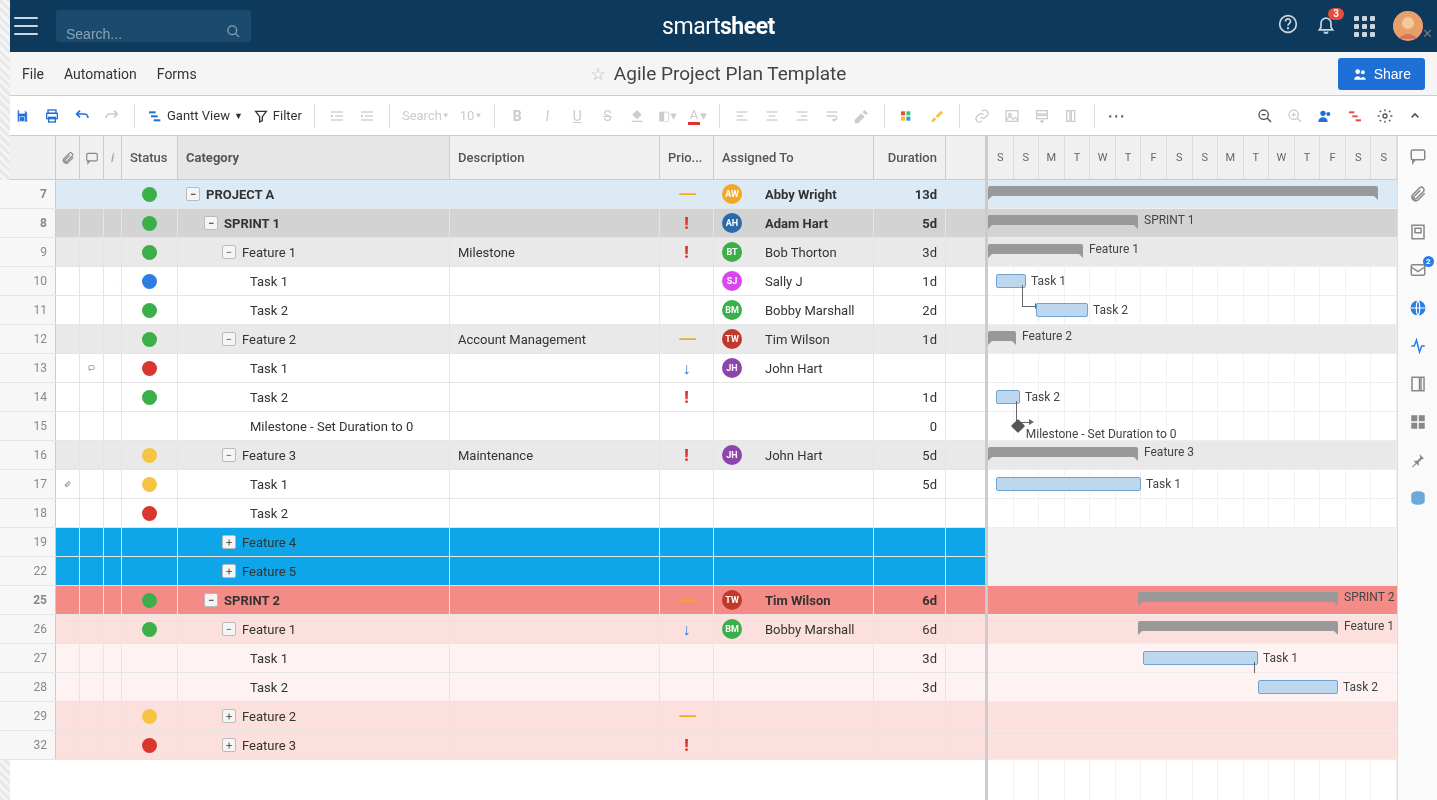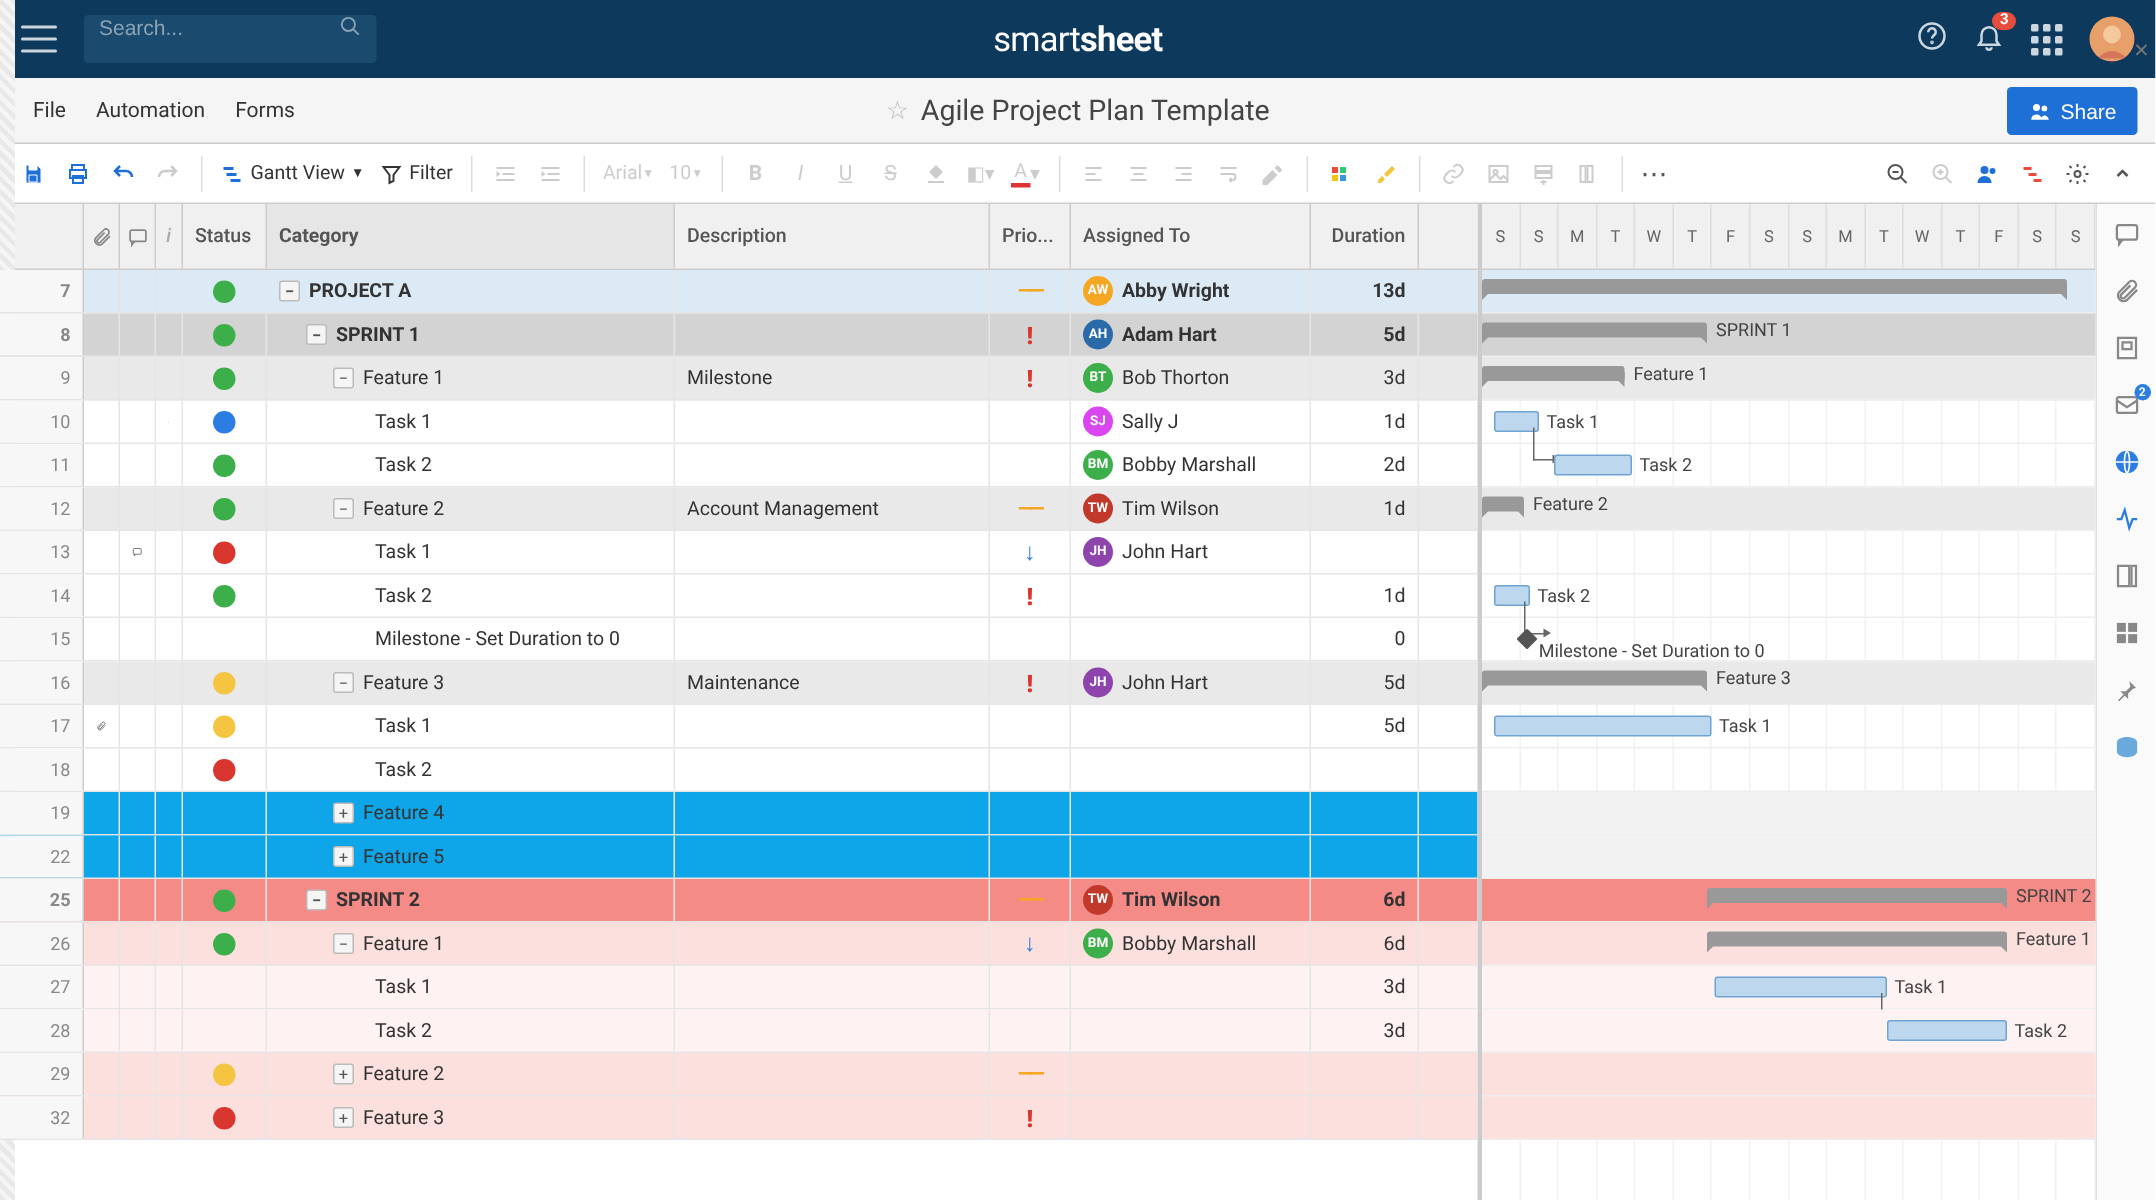--- a/index.html
+++ b/index.html
@@ -1,21 +1,21 @@
 <!DOCTYPE html>
 <html><head>
 <meta charset="utf-8">
 <style>
 *{box-sizing:border-box;margin:0;padding:0}
 html,body{width:1437px;height:800px;font-family:-apple-system,BlinkMacSystemFont,"Segoe UI",Roboto,Arial,sans-serif;font-size:13px;color:#333;overflow:hidden;background:#fff}
 
 .topnav{height:52px;background:#0d3a5c;display:flex;align-items:center;padding:0 14px;color:#fff}
 .hamburger{width:24px;height:18px;display:flex;flex-direction:column;justify-content:space-between;cursor:pointer;margin-right:18px}
 .hamburger span{height:2px;background:#cbd6df;border-radius:1px}
-.searchbox{position:relative;width:195px;height:32px;background:#1a4b6f;border-radius:3px;display:flex;align-items:flex-start;padding:0 10px}
+.searchbox{position:relative;width:195px;height:32px;background:#1a4b6f;border-radius:3px;display:flex;align-items:flex-end;padding:0 10px}
 .searchbox input{background:transparent;border:none;outline:none;color:#fff;width:100%;font-size:14px}
 .searchbox input::placeholder{color:#8aa3b5}
 .searchbox .mag{position:absolute;right:10px;color:#8aa3b5}
 .logo{position:absolute;left:50%;transform:translateX(-50%);font-size:23px;font-weight:400;letter-spacing:-.5px}
 .logo b{font-weight:700}
 .topnav-right{margin-left:auto;display:flex;align-items:center;gap:18px}
 .topnav-right .ico{color:#cbd6df;cursor:pointer;font-size:18px;position:relative}
 .badge{position:absolute;top:-6px;right:-8px;background:#e74c3c;color:#fff;font-size:10px;font-weight:700;border-radius:10px;padding:1px 5px;line-height:1}
 .grid9{display:grid;grid-template-columns:repeat(3,5px);grid-template-rows:repeat(3,5px);gap:3px}
 .grid9 i{background:#cbd6df;border-radius:1px}
@@ -75,21 +75,21 @@
 .dot.yellow{background:#f5c542}
 .dot.red{background:#d9362f}
 .expbtn{width:14px;height:14px;background:#f5f5f5;border:1px solid #bbb;border-radius:2px;display:inline-flex;align-items:center;justify-content:center;font-size:11px;line-height:1;color:#555;margin-right:6px;cursor:pointer;flex-shrink:0}
 .indent1{padding-left:8px!important}
 .indent2{padding-left:26px!important}
 .indent3{padding-left:44px!important}
 .indent4{padding-left:72px!important}
 .prio-high{color:#d9362f;font-weight:900;font-size:16px}
 .prio-med{color:#f5a623;font-weight:900;letter-spacing:-2px}
 .prio-low{color:#2b7de1;font-size:16px}
-.asg{display:flex;align-items:center;gap:6px}
+.asg{display:flex;align-items:center;gap:23px}
 .asg-av{width:20px;height:20px;border-radius:50%;color:#fff;font-size:9px;font-weight:700;display:flex;align-items:center;justify-content:center;flex-shrink:0}
 
 .ghdr{height:44px;display:flex;flex-direction:column;border-bottom:1px solid #ccc;background:#f0f0f0}
 .ghdr-weeks{flex:1;display:flex}
 .ghdr-weeks div{flex:1;display:flex;align-items:center;justify-content:center;font-size:13px;color:#444;border-right:1px solid #ccc}
 .ghdr-days{flex:1;display:flex}
 .ghdr-days div{flex:1;display:flex;align-items:center;justify-content:center;font-size:11px;color:#666;border-right:1px solid #ddd}
 .grows{position:relative;flex:1}
 .grow{height:29px;border-bottom:1px solid #eee;position:relative}
 .grow.hdr2{background:#d3d3d3}
@@ -238,21 +238,21 @@
   <span class="tbtn disabled">
       <svg viewBox="0 0 24 24" fill="currentColor">
         <rect x="3" y="5" width="18" height="2"></rect>
         <rect x="9" y="11" width="12" height="2"></rect>
         <rect x="3" y="17" width="18" height="2"></rect>
         <path d="M3 9v6l4-3z"></path>
       </svg>
     </span>
   <span class="tsep"></span>
   <span class="tbtn disabled" style="font-size:13px">
-      <span>Arial</span> 
+      <span>Search</span> 
       <span style="font-size:8px">▼</span>
     </span>
   <span class="tbtn disabled" style="font-size:13px">
       <span>10</span> 
       <span style="font-size:8px">▼</span>
     </span>
   <span class="tsep"></span>
   <span class="tbtn disabled">
       <b style="font-size:14px">B</b>
     </span>

